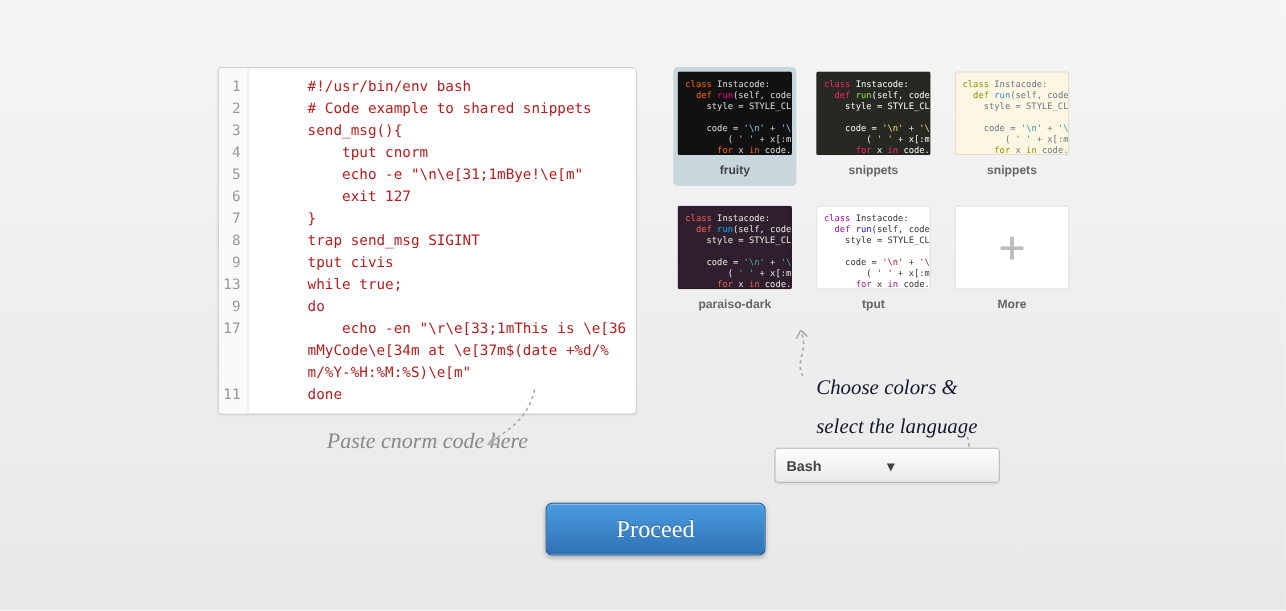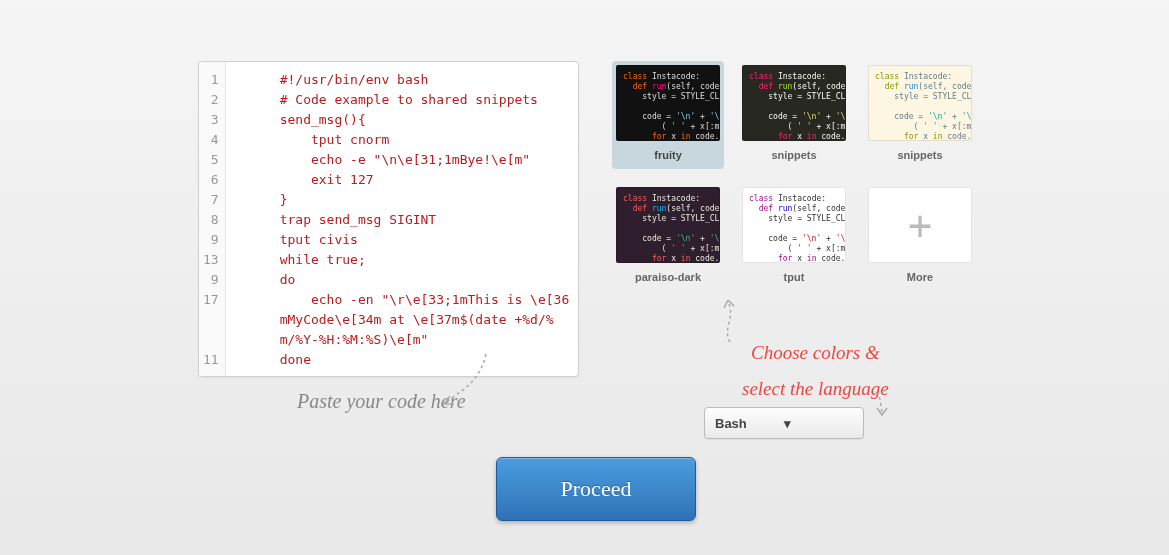--- a/index.html
+++ b/index.html
@@ -120,57 +120,57 @@
   .kw-sol{color:#859900;} .def-sol{color:#268bd2;} .str-sol{color:#2aa198;}
   .kw-par{color:#ef6155;} .def-par{color:#06b6ef;} .str-par{color:#48b685;}
   .kw-xc{color:#aa0d91;} .def-xc{color:#1c00cf;} .str-xc{color:#c41a16;}
 
   .hint-colors {
     position: absolute;
     left: 742px;
     top: 335px;
     font-family: "Brush Script MT", cursive;
     font-size: 19px;
-    color: #ef4444;
-    text-align:center;
+    color: #0f172a;
+    text-align:left;
     font-style: italic;
     line-height: 1.9;
   }
   .arrow2 {
     position: absolute;
     left: 718px; top: 300px;
     width: 24px; height: 44px;
     stroke:#aaa; fill:none;
   }
   .arrow3 {
     position:absolute;
     left: 872px; top: 390px;
     width: 20px; height: 26px;
     stroke:#aaa; fill:none;
   }
   .lang-select {
     position: absolute;
     left: 704px;
     top: 407px;
-    width: 160px;
+    width: 205px;
     height: 32px;
     background: linear-gradient(#fdfdfd,#eaeaea);
     border: 1px solid #bbb;
     border-radius: 4px;
     display:flex; align-items:center;
     padding: 0 10px;
     box-shadow: 0 1px 1px rgba(0,0,0,.06);
     cursor: pointer;
   }
   .lang-select span { font-weight:600; color:#444; font-size:13px; flex:1; }
   .lang-caret { color:#777; font-size:10px; }
   .proceed {
     position:absolute;
     left: 496px; top: 457px;
-    width: 200px; height: 64px;
+    width: 200px; height: 48px;
     border-radius: 6px;
     border: 1px solid #1e5a99;
     background: linear-gradient(#4b9ce0,#2f72b5);
     color:#fff;
     font-family: "Brush Script MT", cursive;
     font-size: 22px;
     box-shadow: inset 0 1px 0 rgba(255,255,255,.3), 0 2px 4px rgba(0,0,0,.25);
     cursor:pointer;
     text-shadow: 0 -1px 0 rgba(0,0,0,.3);
   }
@@ -192,21 +192,21 @@
       <div>13</div>
       <div>9</div>
       <div>17</div>
       <div>&nbsp;</div>
       <div>&nbsp;</div>
       <div>11</div>
     </div>
   <div class="code"><div>#!/usr/bin/env bash</div><div># Code example to shared snippets</div><div>send_msg(){</div><div>    tput cnorm</div><div>    echo -e "\n\e[31;1mBye!\e[m"</div><div>    exit 127</div><div>}</div><div>trap send_msg SIGINT</div><div>tput civis</div><div>while true;</div><div>do</div><div>    echo -en "\r\e[33;1mThis is \e[36mMyCode\e[34m at \e[37m$(date +%d/%m/%Y-%H:%M:%S)\e[m"</div><div>done</div></div>
 </div>
 
-<div class="hint-paste">Paste your code here</div>
+<div class="hint-paste">Paste cnorm code here</div>
 <svg class="arrow1" viewBox="0 0 48 60">
   <path d="M46 2 C 40 30, 20 40, 6 50" stroke-width="1.5" stroke-dasharray="3 3"></path>
   <path d="M10 44 L 4 52 L 14 52" stroke-width="1.5"></path>
 </svg>
 
 <div class="themes">
     <div class="theme selected">
       <div class="thumb t-fruity"><span class="kw-fruity">class</span> Instacode:
 <span class="kw-fruity">  def</span><span class="def-fruity"> run</span>(self, code, la
     style = STYLE_CLAS

